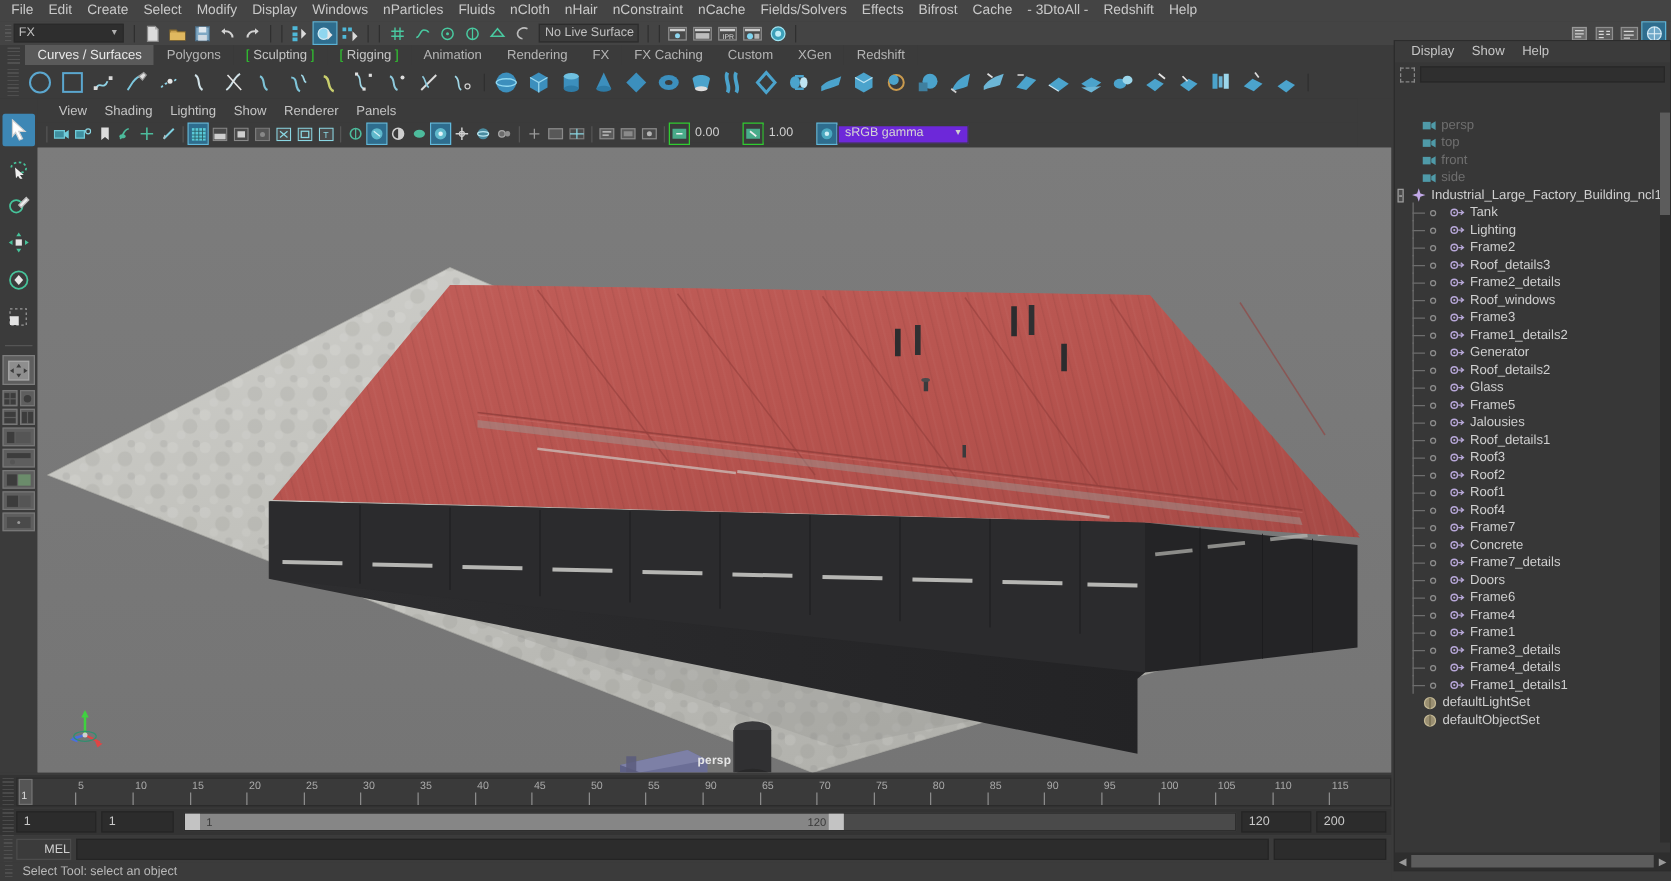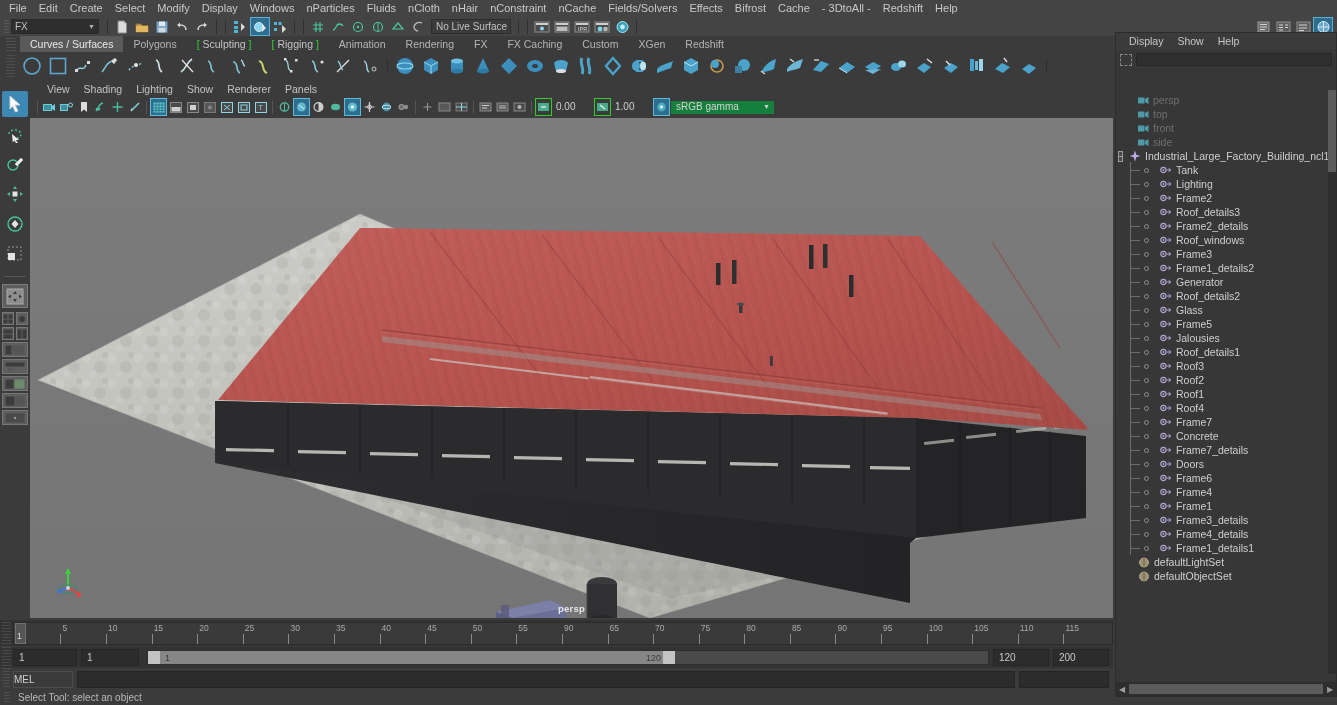--- a/index.html
+++ b/index.html
@@ -110,21 +110,21 @@
     position:absolute; left:0; top:19px; width:100%; height:18px;
     display:flex; align-items:center; padding-left:4px; background:#3b3b3b;
   }
   .vic { width:15px; height:16px; display:flex; align-items:center; justify-content:center;
          margin:0 1px; }
   .vic.on { background:#2e6d8e; outline:1px solid #5fb9dd; }
   .vic.gon { outline:1px solid #30cc30; }
   .vsep { width:1px; height:13px; background:#555; margin:0 3px; }
   .vnum { width:42px; height:14px; background:#3b3b3b; font-size:10px;
           color:#cfcfcf; line-height:14px; text-align:left; padding-left:4px; }
-  .gammasel { width:105px; height:15px; background:#15803d; border:1px solid #3a3a3a;
+  .gammasel { width:105px; height:15px; background:#6d28d9; border:1px solid #3a3a3a;
               font-size:10px; color:#d4d4d4; line-height:14px; padding-left:5px;
               display:flex; align-items:center; justify-content:space-between; padding-right:4px; }
 
   .viewport {
     position:absolute; left:0; top:39px; width:1083px; height:500px;
     overflow:hidden;
     background:#7a7a7a;
   }
   .vp-label {
     position:absolute; left:0; bottom:4px; width:100%; text-align:center;
@@ -213,22 +213,22 @@
   .rs-lbl { font-size:9px; color:#3a3a3a; padding:0 2px; }
 
   
   .cmdline {
     position:absolute; left:0; top:669px; width:1113px; height:21px;
     background:#3b3b3b; display:flex; align-items:center;
   }
   .cl-grip { width:7px; height:18px; margin:0 3px;
     background:repeating-linear-gradient(to bottom,#6b6b6b 0 1px,transparent 1px 3px);
     opacity:.4; }
-  .cl-mel { width:60px; height:17px; background:#3b3b3b; border:1px solid #4c4c4c;
-            font-size:10px; color:#d0d0d0; line-height:16px; text-align:left; }
+  .cl-mel { width:44px; height:17px; background:#3b3b3b; border:1px solid #4c4c4c;
+            font-size:10px; color:#d0d0d0; line-height:16px; text-align:right; }
   .cl-input { flex:1; height:17px; background:#2c2c2c; border:1px solid #242424;
               margin:0 4px; color:#cfcfcf; font-size:10px; padding-left:5px;
               outline:none; font-family:"Liberation Sans", sans-serif; }
   .cl-out { width:90px; height:17px; background:#2c2c2c; border:1px solid #242424;
             margin-right:4px; }
 
   
   .helpline {
     position:absolute; left:0; top:690px; width:1113px; height:15px;
     background:#3b3b3b; display:flex; align-items:center; padding-left:4px;

